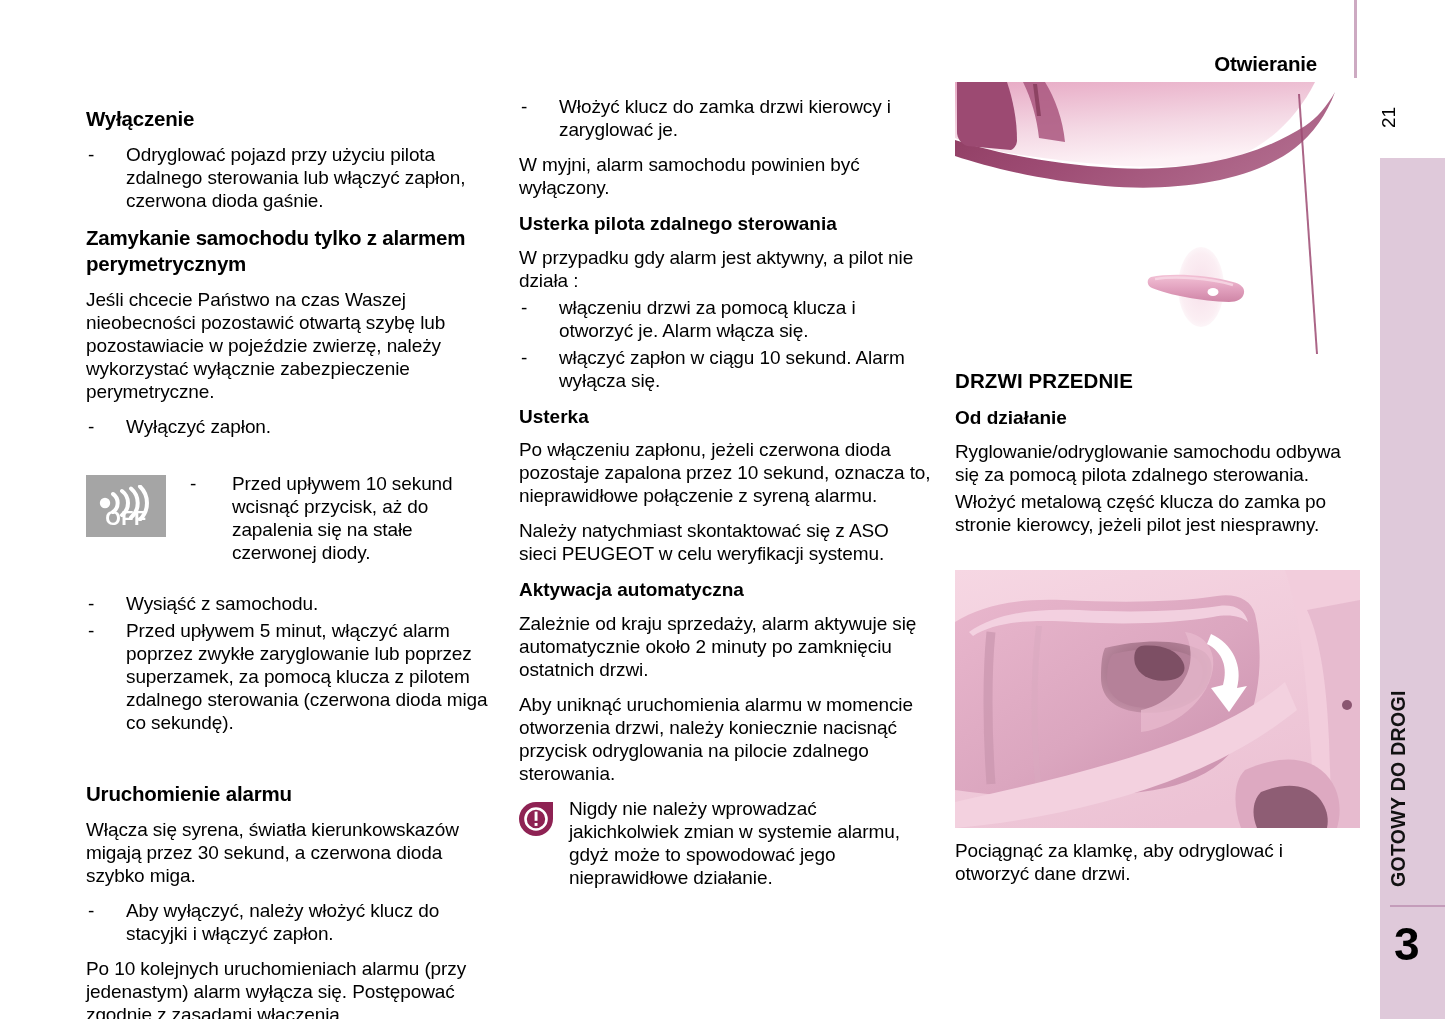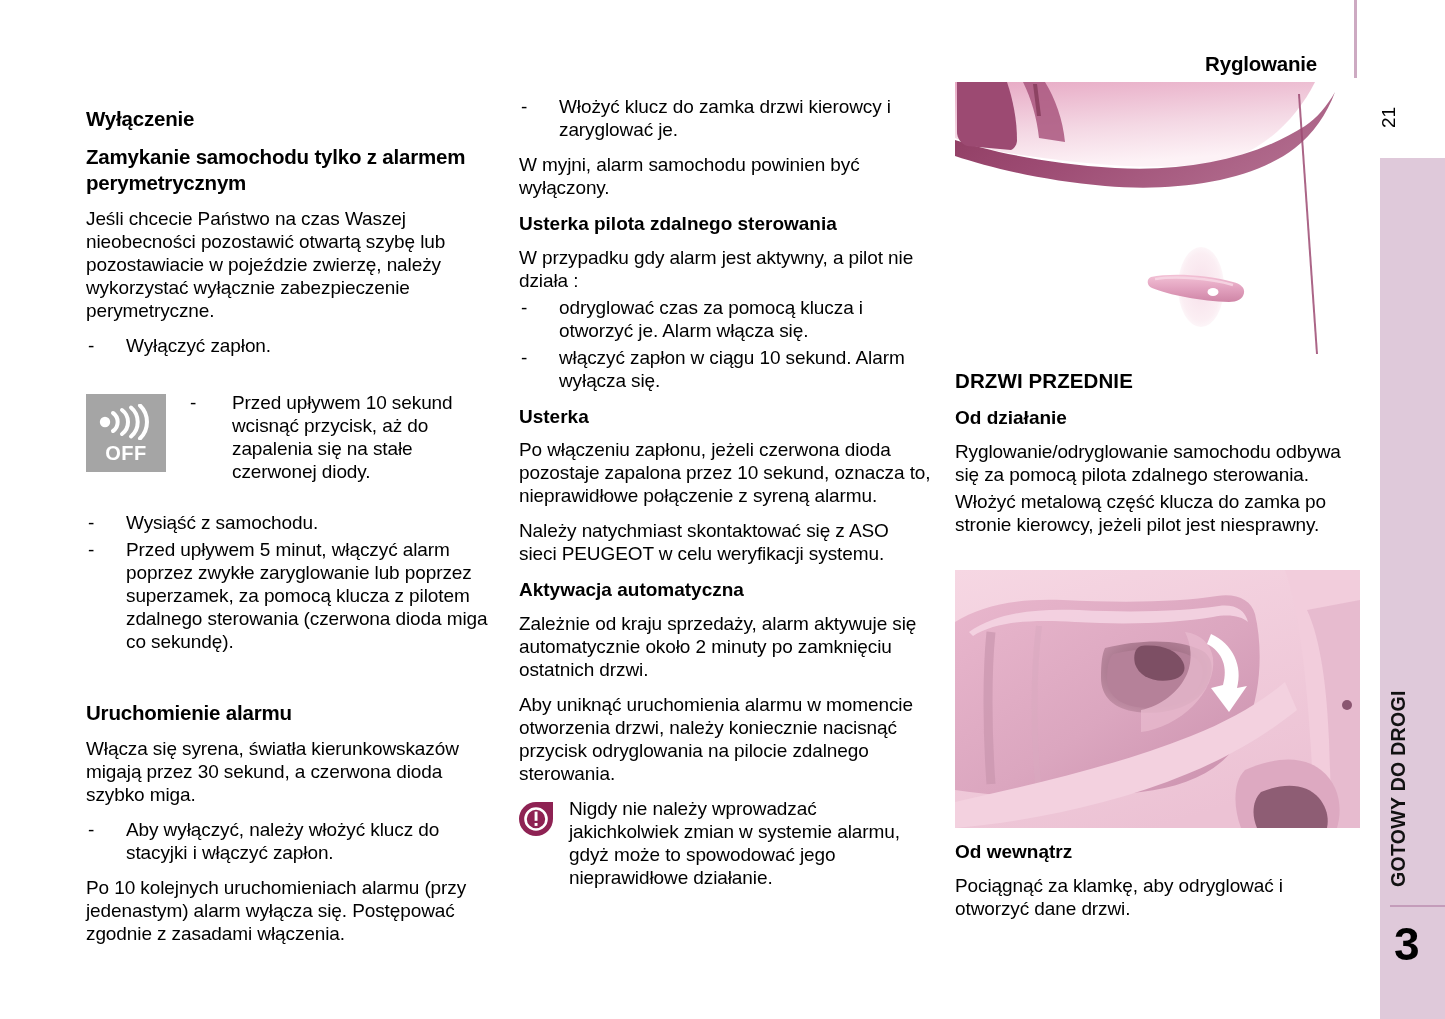--- a/index.html
+++ b/index.html
@@ -155,21 +155,21 @@
   .gap-lg { height: 34px; }
 
   
   .icon-block {
     display: flex;
     align-items: flex-start;
     margin: 0 0 14px 0;
   }
   .off-icon {
     width: 80px;
-    height: 78px;
+    height: 62px;
     background: #a5a5a5;
     position: relative;
     flex: 0 0 auto;
     margin-top: 2px;
   }
   .off-icon .waves {
     position: absolute;
     left: 12px;
     top: 10px;
   }
@@ -228,33 +228,36 @@
     height: 258px;
   }
   .photo svg { display: block; width: 100%; height: 100%; }
 </style>
 </head>
 <body>
 
 <div id="page">
 
   <div class="header-rule"></div>
-  <div class="header-title">Ryglowanie</div>
+  <div class="header-title">Otwieranie</div>
   <div class="page-number">21</div>
 
   <div class="chapter-tab">
     <div class="chapter-tab-label">GOTOWY DO DROGI</div>
     <div class="chapter-tab-divider"></div>
     <div class="chapter-tab-number">3</div>
   </div>
 
   <div class="col col1">
 
     <h2 class="sec">Wyłączenie</h2>
 
+    <ul class="dashlist">
+      <li>Odryglować pojazd przy użyciu pilota zdalnego sterowania lub włączyć zapłon, czerwona dioda gaśnie.</li>
+    </ul>
 
     <h2 class="sec">Zamykanie samochodu tylko z alarmem perymetrycznym</h2>
 
     <p class="body">Jeśli chcecie Państwo na czas Waszej nieobecności pozostawić otwartą szybę lub pozostawiacie w pojeździe zwierzę, należy wykorzystać wyłącznie zabezpieczenie perymetryczne.</p>
 
     <ul class="dashlist">
       <li>Wyłączyć zapłon.</li>
     </ul>
 
     <div class="gap-md"></div>
@@ -309,21 +312,21 @@
       <li>Włożyć klucz do zamka drzwi kierowcy i zaryglować je.</li>
     </ul>
 
     <p class="body">W myjni, alarm samochodu powinien być wyłączony.</p>
 
     <h3 class="sub">Usterka pilota zdalnego sterowania</h3>
 
     <p class="body tight">W przypadku gdy alarm jest aktywny, a pilot nie działa :</p>
 
     <ul class="dashlist">
-      <li>odryglować czas za pomocą klucza i otworzyć je. Alarm włącza się.</li>
+      <li>włączeniu drzwi za pomocą klucza i otworzyć je. Alarm włącza się.</li>
       <li>włączyć zapłon w ciągu 10 sekund. Alarm wyłącza się.</li>
     </ul>
 
     <h3 class="sub">Usterka</h3>
 
     <p class="body">Po włączeniu zapłonu, jeżeli czerwona dioda pozostaje zapalona przez 10 sekund, oznacza to, nieprawidłowe połączenie z syreną alarmu.</p>
 
     <p class="body">Należy natychmiast skontaktować się z ASO sieci PEUGEOT w celu weryfikacji systemu.</p>
 
     <h3 class="sub">Aktywacja automatyczna</h3>
@@ -463,17 +466,16 @@
 
       <path d="M290 200 C322 186 348 186 366 200 C384 214 388 238 382 258 L286 258 C278 236 278 212 290 200 Z" fill="#dda9c1"></path>
       <path d="M306 222 C330 212 352 214 364 228 C372 238 374 248 372 258 L302 258 C296 244 298 230 306 222 Z" fill="#8e5d74"></path>
 
       <path d="M256 64 C278 74 288 96 282 118 L292 116 L274 142 L256 118 L268 115
                C273 98 268 82 252 74 Z" fill="#ffffff"></path>
     </svg>
   </div>
 
   <div class="col col3" style="top:840px;">
-    <h3 class="sub">Od wewnątrz</h3>
     <p class="body">Pociągnąć za klamkę, aby odryglować i otworzyć dane drzwi.</p>
   </div>
 
 </div>
 
 </body></html>

